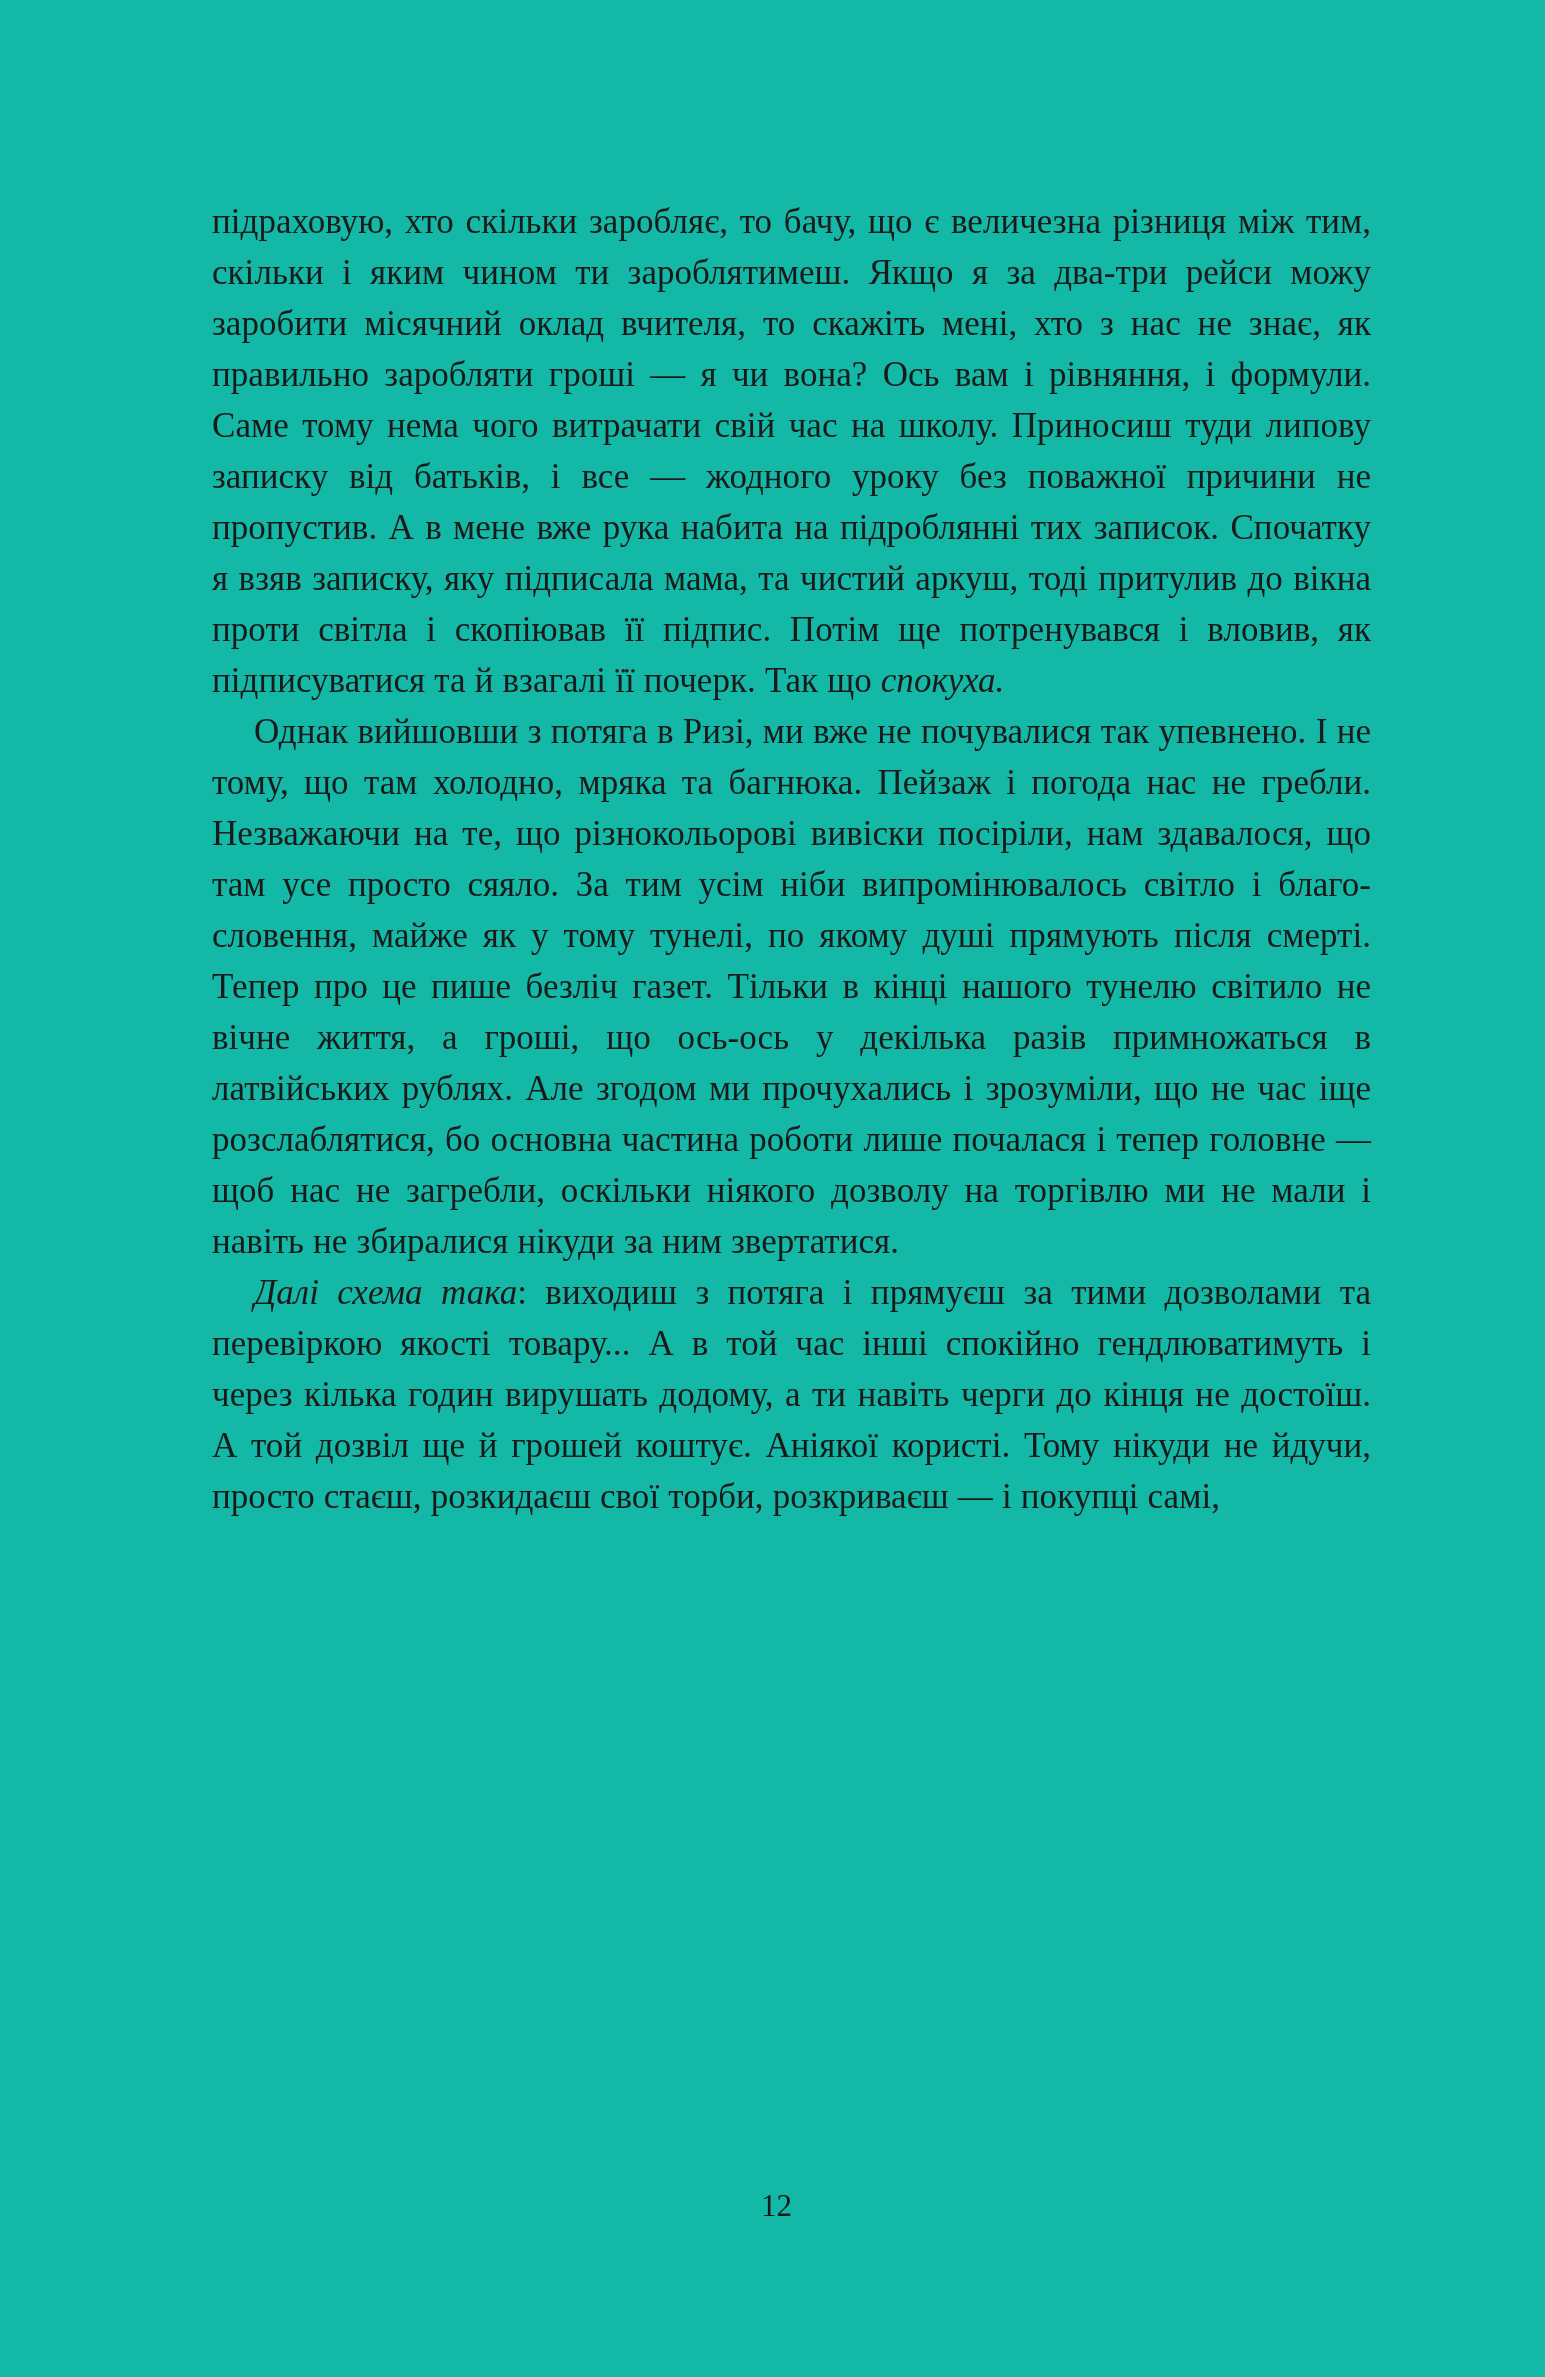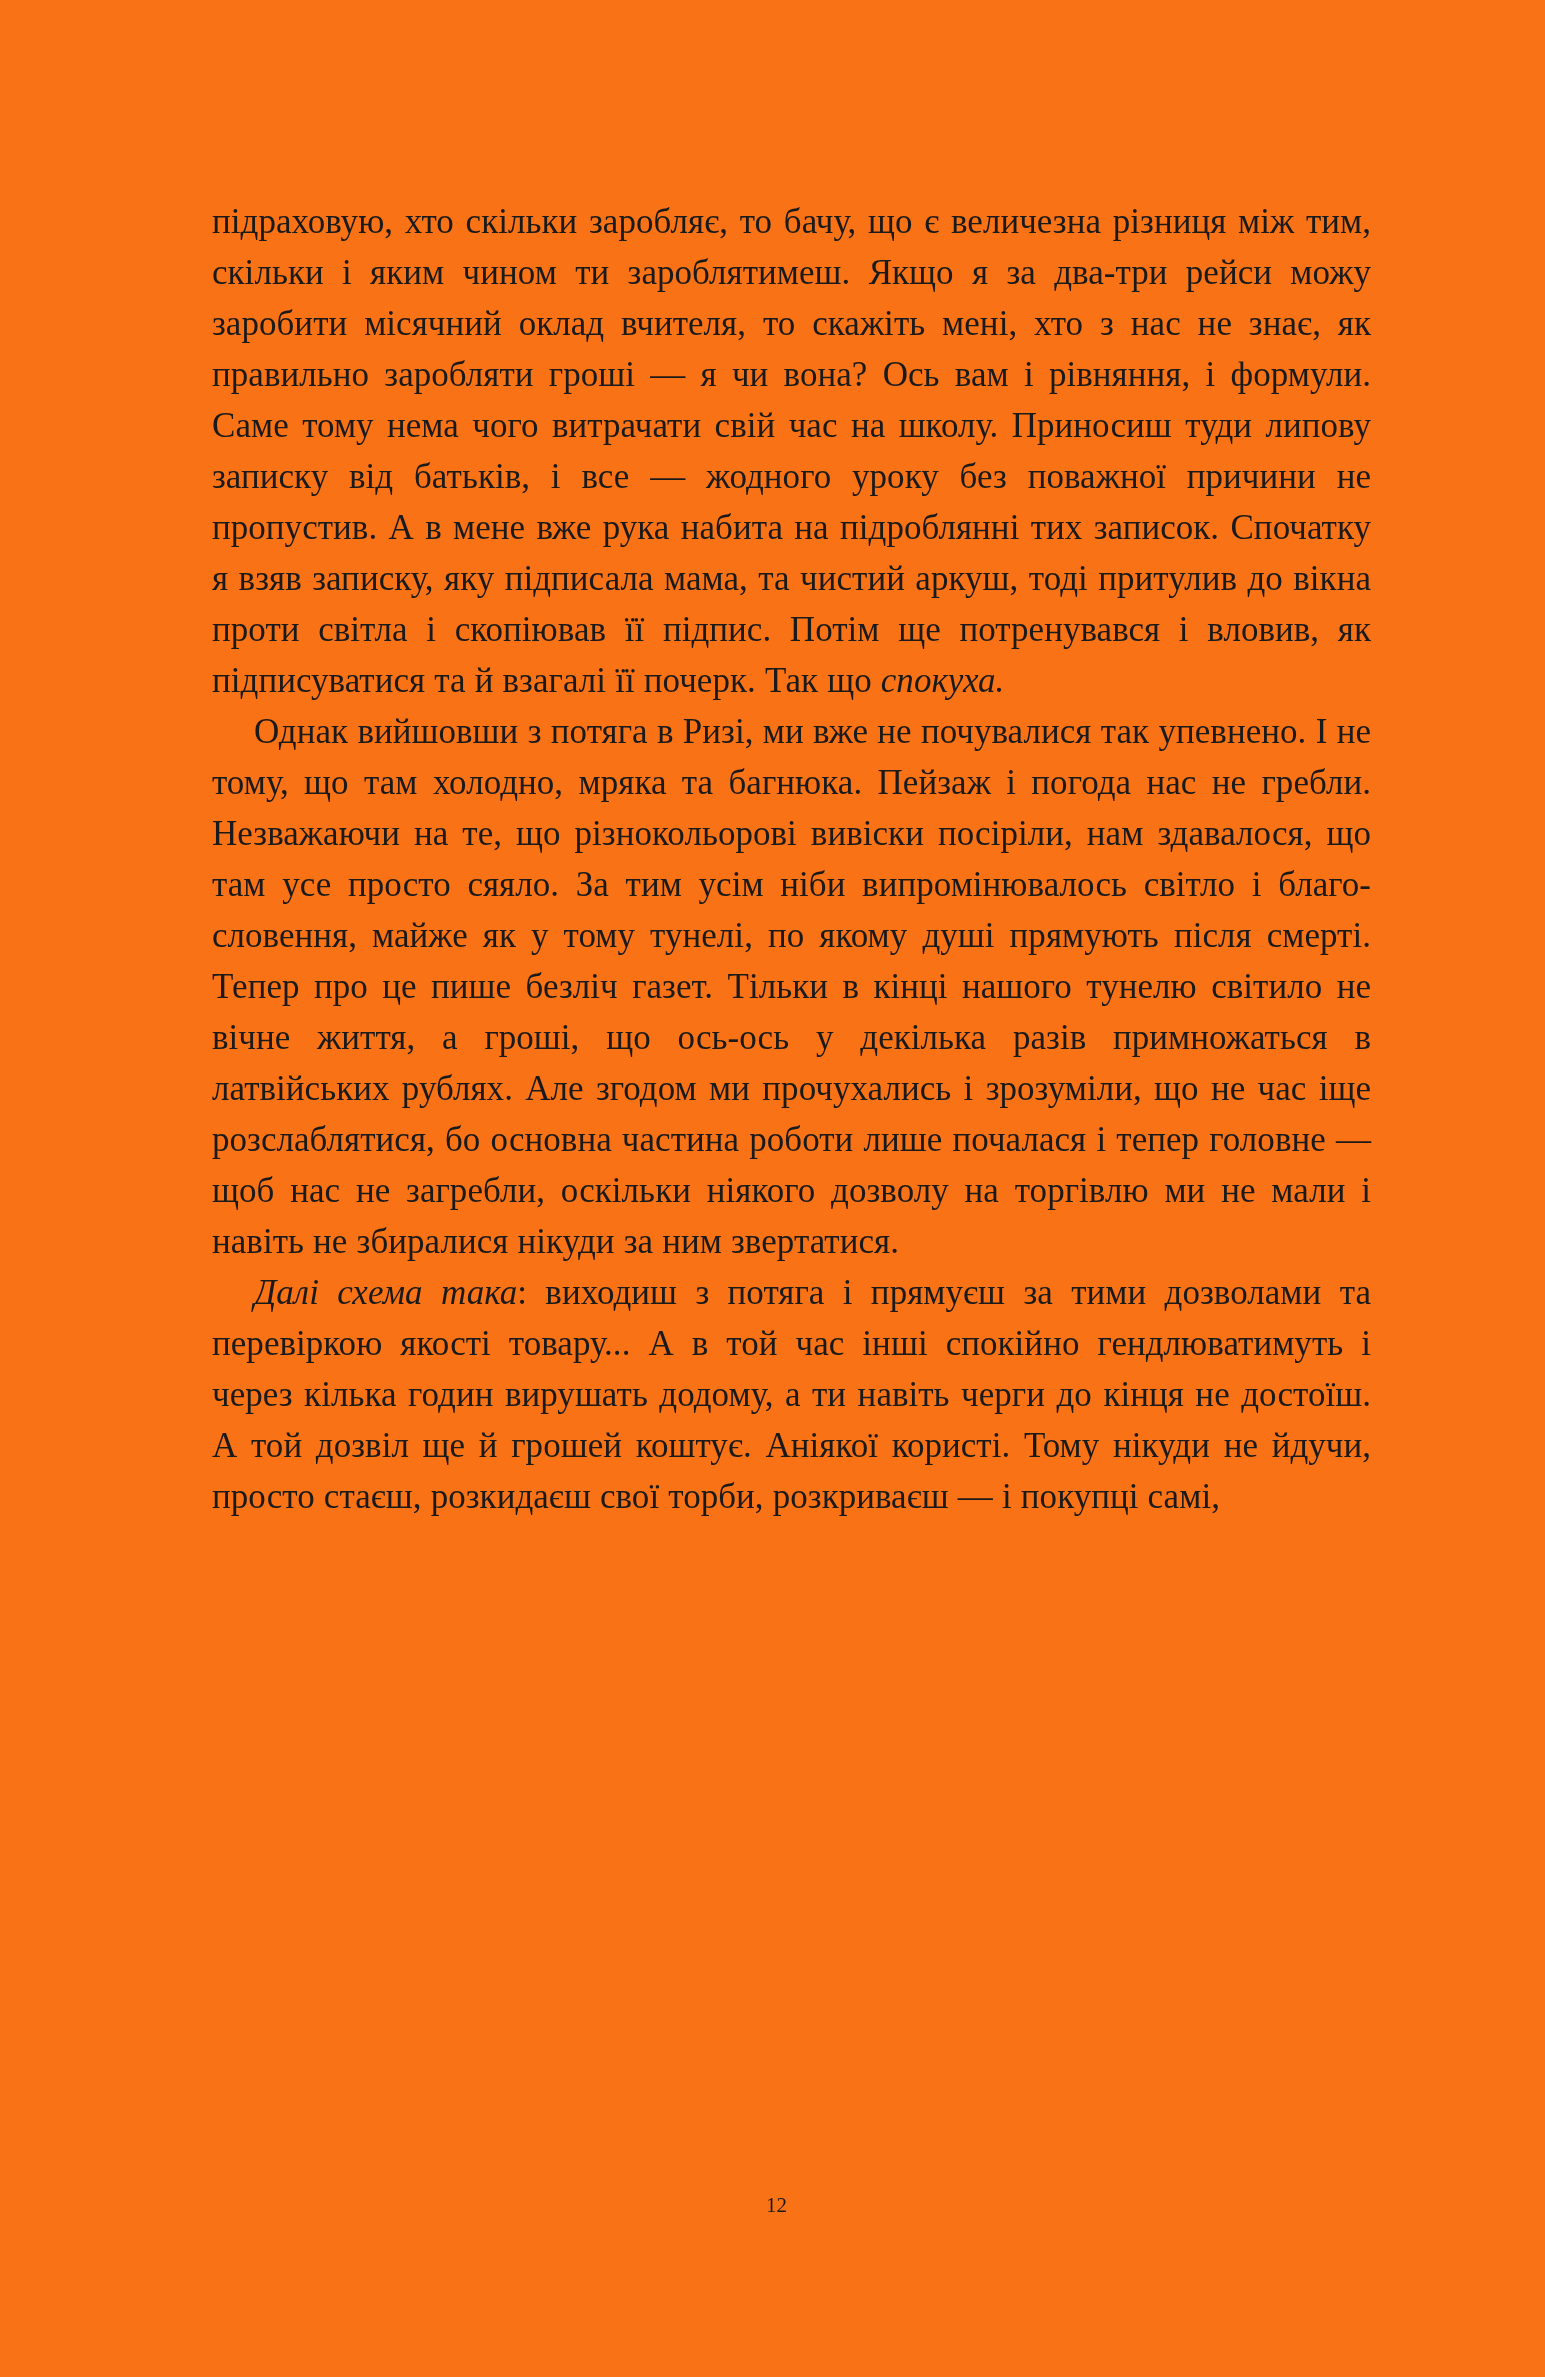--- a/index.html
+++ b/index.html
@@ -8,21 +8,21 @@
     background: #ffffff;
   }
   body {
     font-family: "Liberation Serif", "DejaVu Serif", serif;
     color: #1a1a1a;
   }
   .page {
     position: relative;
     width: 1545px;
     height: 2377px;
-    background: #f97316;
+    background: #14b8a6;
     box-sizing: border-box;
     overflow: hidden;
   }
   .text-block {
     position: absolute;
     left: 212px;
     top: 196px;
     width: 1159px;
   }
   .para {
@@ -44,21 +44,21 @@
   }
   em.it {
     font-style: italic;
   }
   .page-number {
     position: absolute;
     left: 8px;
     right: 0;
     top: 2188px;
     text-align: center;
-    font-size: 21px;
+    font-size: 31px;
     line-height: 35px;
     color: #1a1a1a;
   }
 </style>
 </head>
 <body>
 
 <div class="page">
 
   <div class="text-block">

